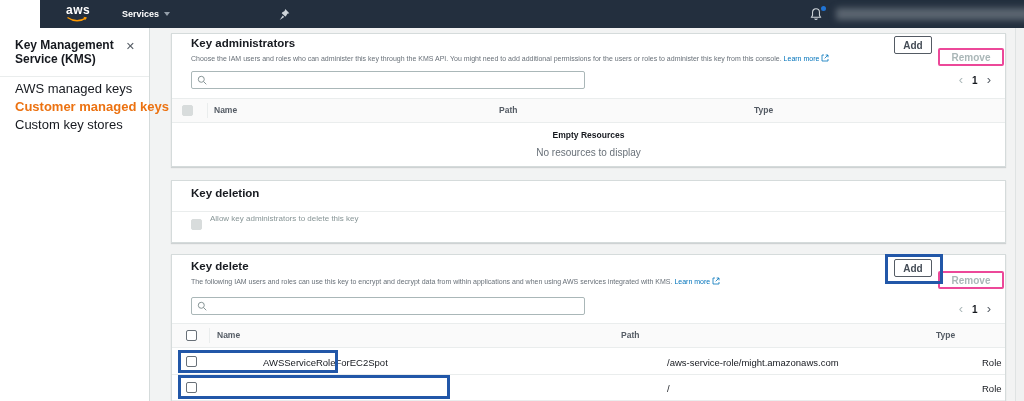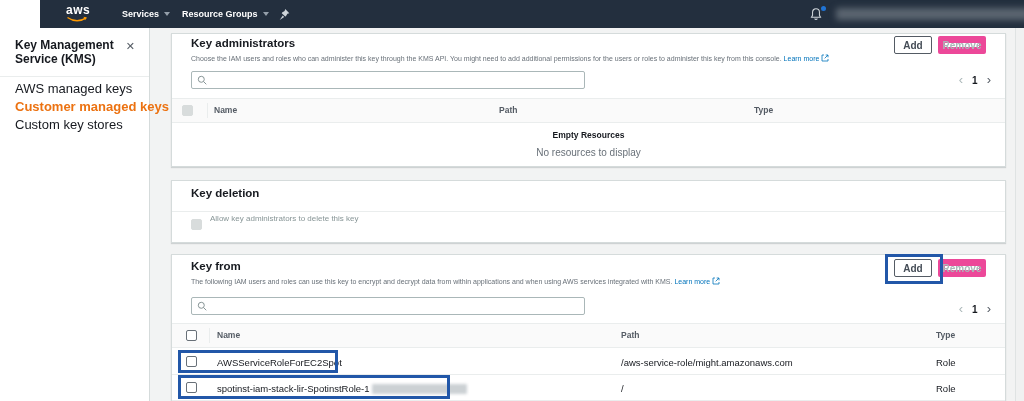--- a/index.html
+++ b/index.html
@@ -43,35 +43,35 @@
   .panel-3 { top:254px; height:147px; }
 
   .p-title { position:absolute; left:19px; font-size:11.5px; font-weight:bold; color:#16191f; white-space:nowrap; }
   .p-desc  { position:absolute; left:19px; font-size:7px; color:#687078; white-space:nowrap; }
   .learn-more { color:#0073bb; cursor:pointer; }
   .ext-icon { display:inline-block; vertical-align:-1px; margin-left:2px; }
 
   .btn { position:absolute; height:18px; font-size:10px; font-weight:bold; border-radius:2px; background:#fff;
          display:flex; align-items:center; justify-content:center; cursor:pointer; }
   .btn-add { border:1px solid #545b64; color:#444c56; width:38px; left:722px; }
-  .btn-remove { border:7px solid #ec4899; color:#aab7b8; width:48px; left:766px; }
+  .btn-remove { border:2px solid #ec4899; color:#aab7b8; width:66px; left:766px;margin-top:12px; }
 
   .search { position:absolute; left:19px; width:394px; height:18px; border:1px solid #aab7b8; border-radius:2px; background:#fff; display:flex; align-items:center; padding-left:5px; }
 
   .pager { position:absolute; right:14px; display:flex; align-items:center; gap:9px; height:16px; }
   .pg-chev { font-size:13px; line-height:14px; cursor:pointer; }
   .pg-prev { color:#aab7b8; }
   .pg-next { color:#545b64; }
   .pg-num { font-size:10px; font-weight:bold; color:#16191f; cursor:pointer; }
 
   .thead { position:absolute; left:0; width:833px; height:25px; background:#fafafa; border-top:1px solid #eaeded; border-bottom:1px solid #eaeded; }
   .th { position:absolute; top:6px; font-size:8.5px; font-weight:bold; color:#545b64; }
   .col-div { position:absolute; top:4px; bottom:4px; width:1px; background:#eaeded; }
   .trow { position:absolute; left:0; width:833px; height:26px; border-bottom:1px solid #eaeded; background:#fff; }
-  .td { position:absolute; top:8px; font-size:9.5px; color:#16191f; white-space:nowrap; }
+  .td { position:absolute; top:8px; font-size:9.5px; color:#16191f; white-space:nowrap;margin-left:46px; }
 
   .cb { position:absolute; width:11px; height:11px; border:1px solid #687078; border-radius:2px; background:#fff; cursor:pointer; }
   .cb.disabled { background:#d8dcdc; border-color:#d8dcdc; cursor:default; }
 
   .empty-wrap { position:absolute; left:0; top:89px; width:833px; text-align:center; }
   .empty-title { font-size:8.5px; font-weight:bold; color:#16191f; margin-top:7px; }
   .empty-msg { font-size:10px; color:#687078; margin-top:7px; }
 
   .kd-divider { position:absolute; left:0; top:30px; width:833px; height:1px; background:#eaeded; }
   .kd-label { position:absolute; left:38px; top:33px; font-size:8px; color:#879596; }
@@ -91,24 +91,20 @@
   <div class="navbar">
     <div class="aws-logo">
       <span>aws</span>
       <svg width="22" height="7" viewBox="0 0 22 7">
         <path d="M1.5 1.5 Q11 8 20 1.8" stroke="#ff9900" stroke-width="1.5" fill="none"></path>
         <path d="M17.5 0.8 L21 1.6 L19 4.2" fill="#ff9900"></path>
       </svg>
     </div>
     <div class="nav-item nav-services">
       <span>Services</span>
-      <span class="caret"></span>
-    </div>
-    <div class="nav-item nav-resource-groups">
-      <span>Resource Groups</span>
       <span class="caret"></span>
     </div>
     <div class="nav-pin">
       <svg width="11" height="13" viewBox="0 0 16 18">
         <path d="M9 1 L15 7 L12.2 7.8 L10 11.5 L9 12 L4 7 L4.5 6 L8.2 3.8 Z" fill="#cfd5da"></path>
         <path d="M5.5 10.5 L1 17 L7.5 12.5 Z" fill="#cfd5da"></path>
       </svg>
     </div>
     <div class="nav-bell">
       <svg width="12" height="14" viewBox="0 0 16 18">
@@ -171,21 +167,21 @@
   </div>
 
   <div class="panel panel-2">
     <div class="p-title" style="top:6px">Key deletion</div>
     <div class="kd-divider"></div>
     <span class="cb disabled" style="left:19px; top:38px"></span>
     <div class="kd-label">Allow key administrators to delete this key</div>
   </div>
 
   <div class="panel panel-3">
-    <div class="p-title" style="top:5px">Key from</div>
+    <div class="p-title" style="top:5px">Key delete</div>
     <div class="p-desc" style="top:22px">
       <span>The following IAM users and roles can use this key to encrypt and decrypt data from within applications and when using AWS services integrated with KMS.</span>
       <span class="learn-more"><span>Learn more</span><span class="ext-icon"><svg width="8" height="8" viewBox="0 0 12 12">
               <path d="M4.5 1.5 H1.5 V10.5 H10.5 V7.5" fill="none" stroke="#0073bb" stroke-width="1.2"></path>
               <path d="M7 1.5 H10.5 V5 M10.5 1.5 L5.5 6.5" fill="none" stroke="#0073bb" stroke-width="1.2"></path>
             </svg></span></span>
     </div>
     <div class="btn btn-add" style="top:4px">Add</div>
     <div class="btn btn-remove" style="top:4px">Remove</div>
 
@@ -210,21 +206,20 @@
     </div>
 
     <div class="trow" style="top:94px">
       <span class="cb" style="left:14px; top:7px"></span>
       <span class="td" style="left:45px">AWSServiceRoleForEC2Spot</span>
       <span class="td" style="left:449px">/aws-service-role/might.amazonaws.com</span>
       <span class="td" style="left:764px">Role</span>
     </div>
     <div class="trow" style="top:120px">
       <span class="cb" style="left:14px; top:7px"></span>
-      <span class="td" style="left:45px"><span>spotinst-iam-stack-lir-SpotinstRole-1</span><span class="redact-light"></span></span>
       <span class="td" style="left:449px">/</span>
       <span class="td" style="left:764px">Role</span>
     </div>
 
     <div class="annot annot-add"></div>
     <div class="annot annot-row1"></div>
     <div class="annot annot-row2"></div>
   </div>
 
 </div>

